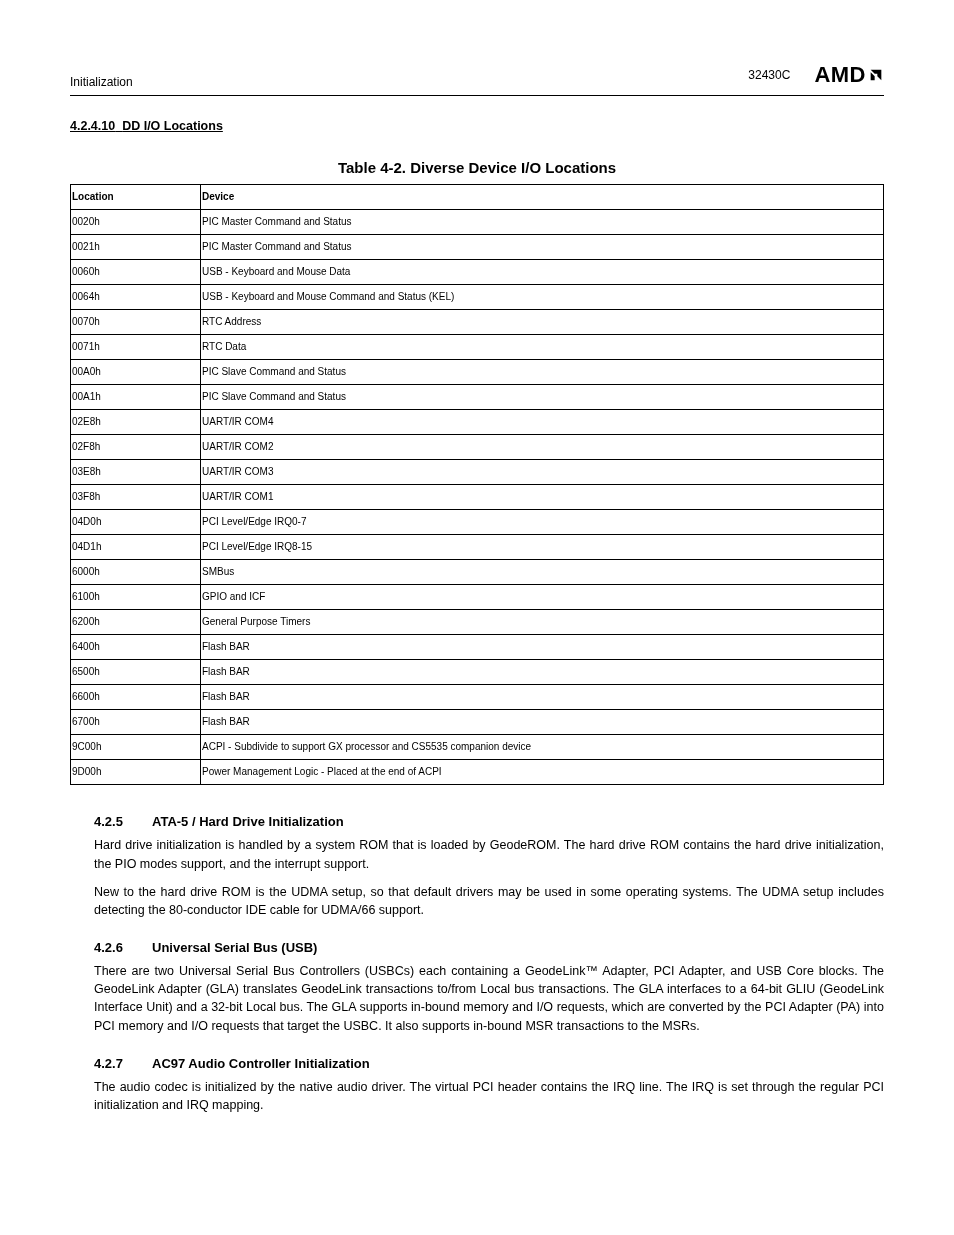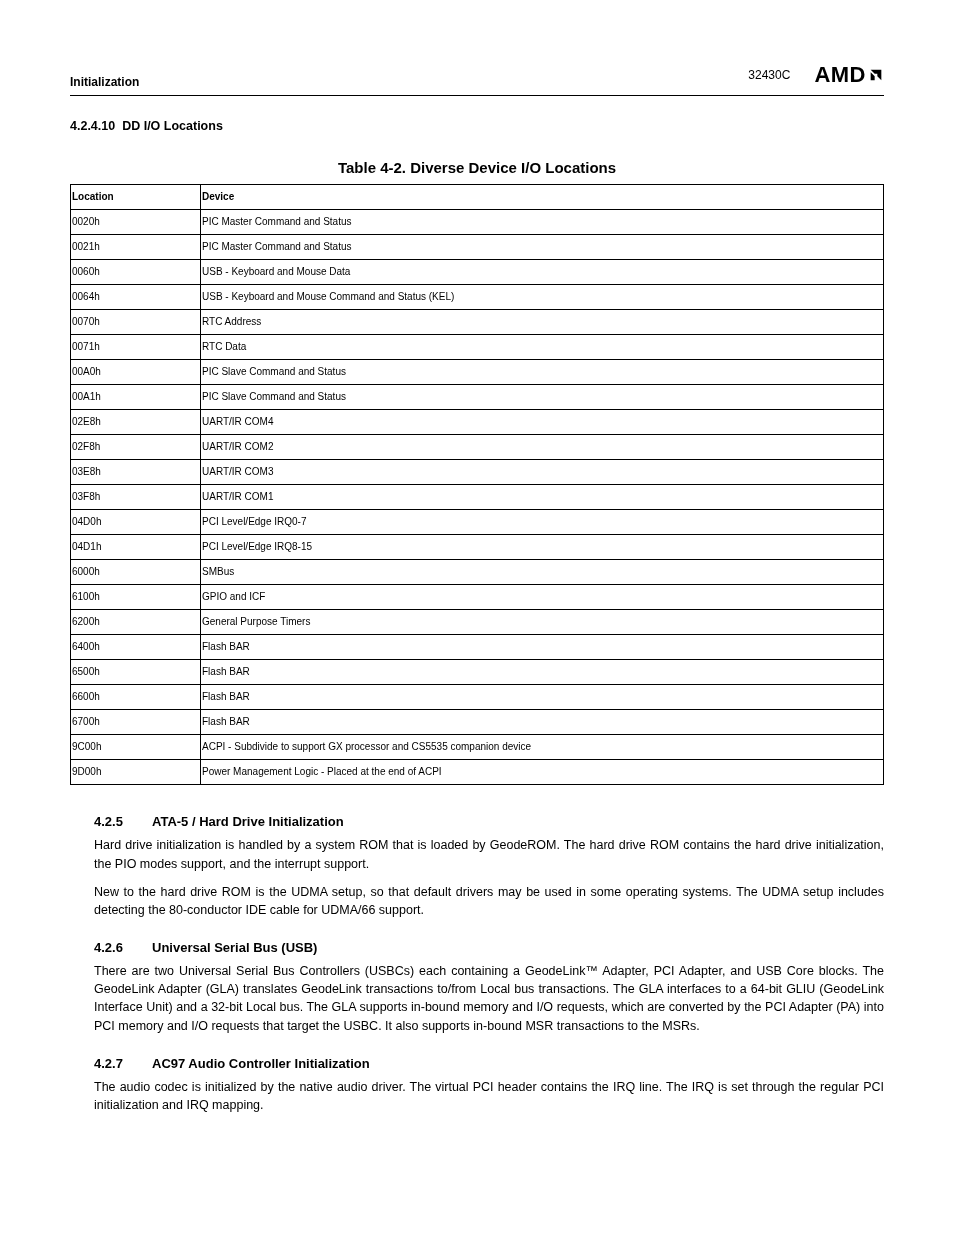--- a/index.html
+++ b/index.html
@@ -14,40 +14,41 @@
     line-height: 1.4;
   }
   .header-row {
     display: flex;
     justify-content: space-between;
     align-items: flex-end;
     border-bottom: 1.5px solid #000;
     padding-bottom: 4px;
     margin-bottom: 22px;
   }
-  .header-left { font-weight: bold; font-size: 12px; }
+  .header-left { font-weight: normal; font-size: 12px; }
   .header-right-wrap { display: flex; align-items: center; gap: 24px; }
   .header-doc { font-size: 12px; }
   .amd-logo {
     font-weight: 900;
     font-size: 22px;
     letter-spacing: 0.5px;
     font-family: Arial, sans-serif;
     display: inline-flex;
     align-items: center;
   }
   .amd-arrow {
     display: inline-block;
     width: 16px; height: 16px;
     margin-left: 2px;
   }
   .section-heading {
     font-weight: bold;
     font-size: 12.5px;
     margin-bottom: 22px;
+    text-decoration: underline;
   }
   .table-caption {
     text-align: center;
     font-weight: bold;
     font-size: 15px;
     margin-bottom: 6px;
   }
   table.io {
     width: 100%;
     border-collapse: collapse;

